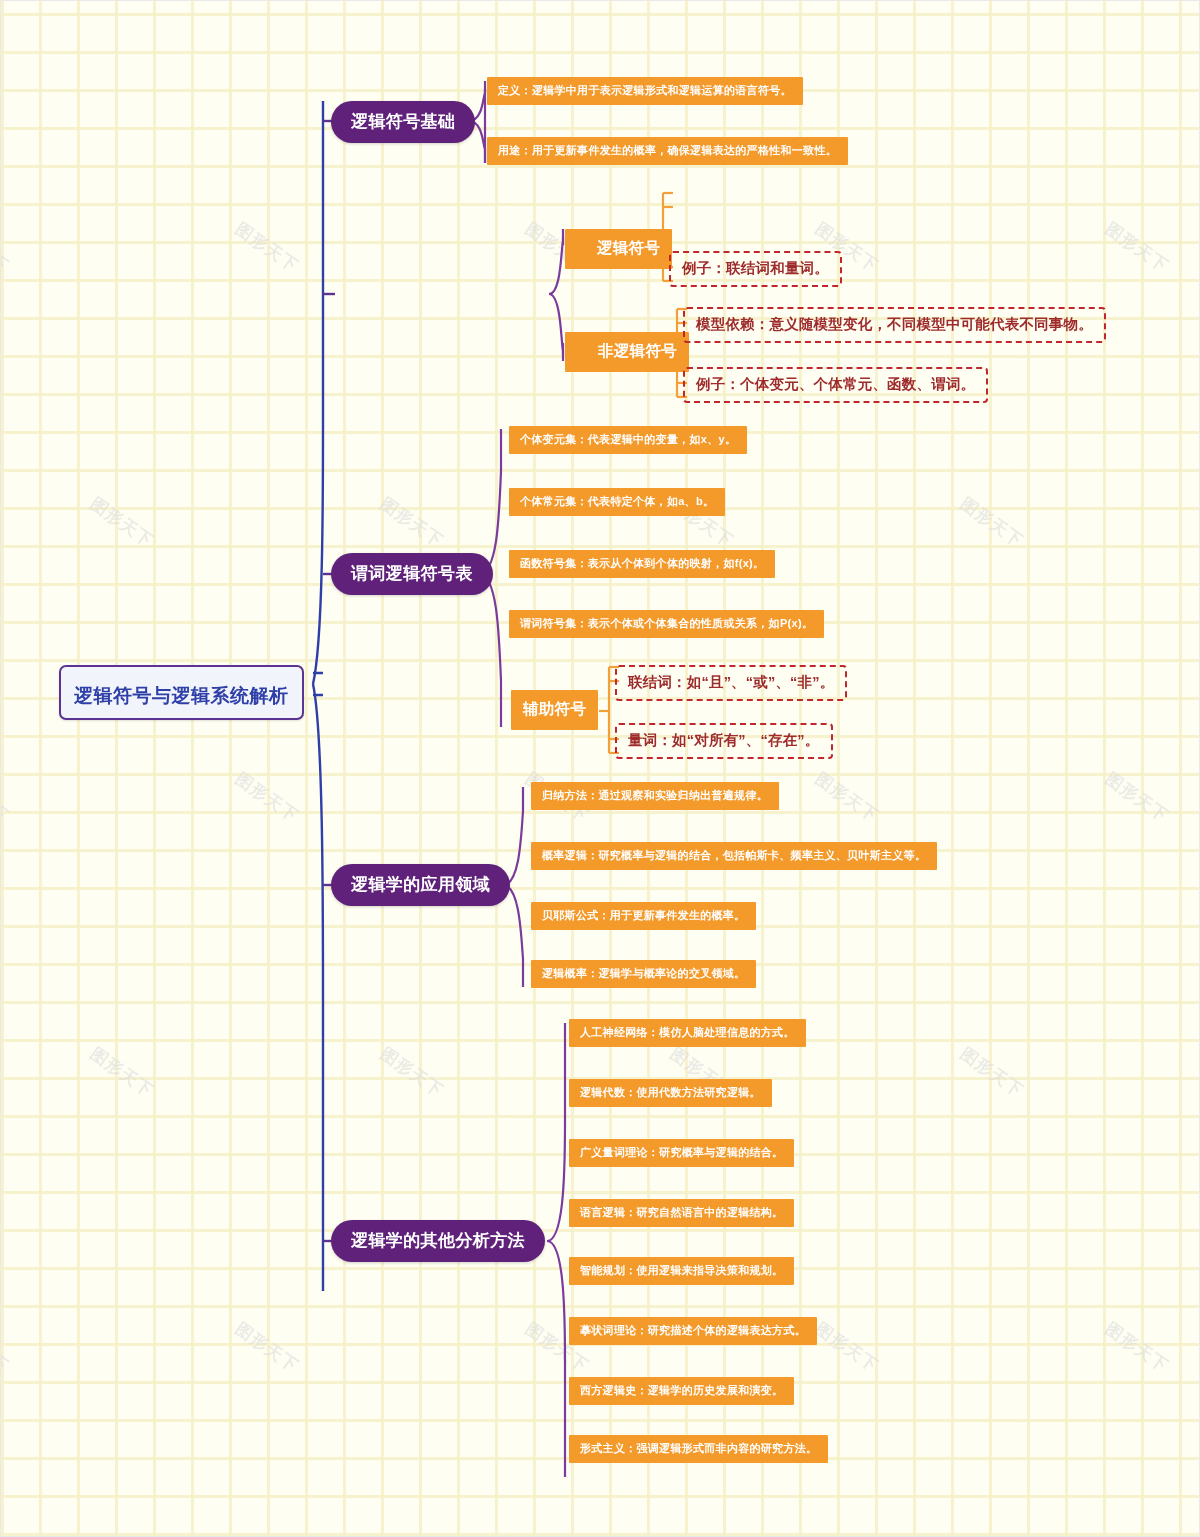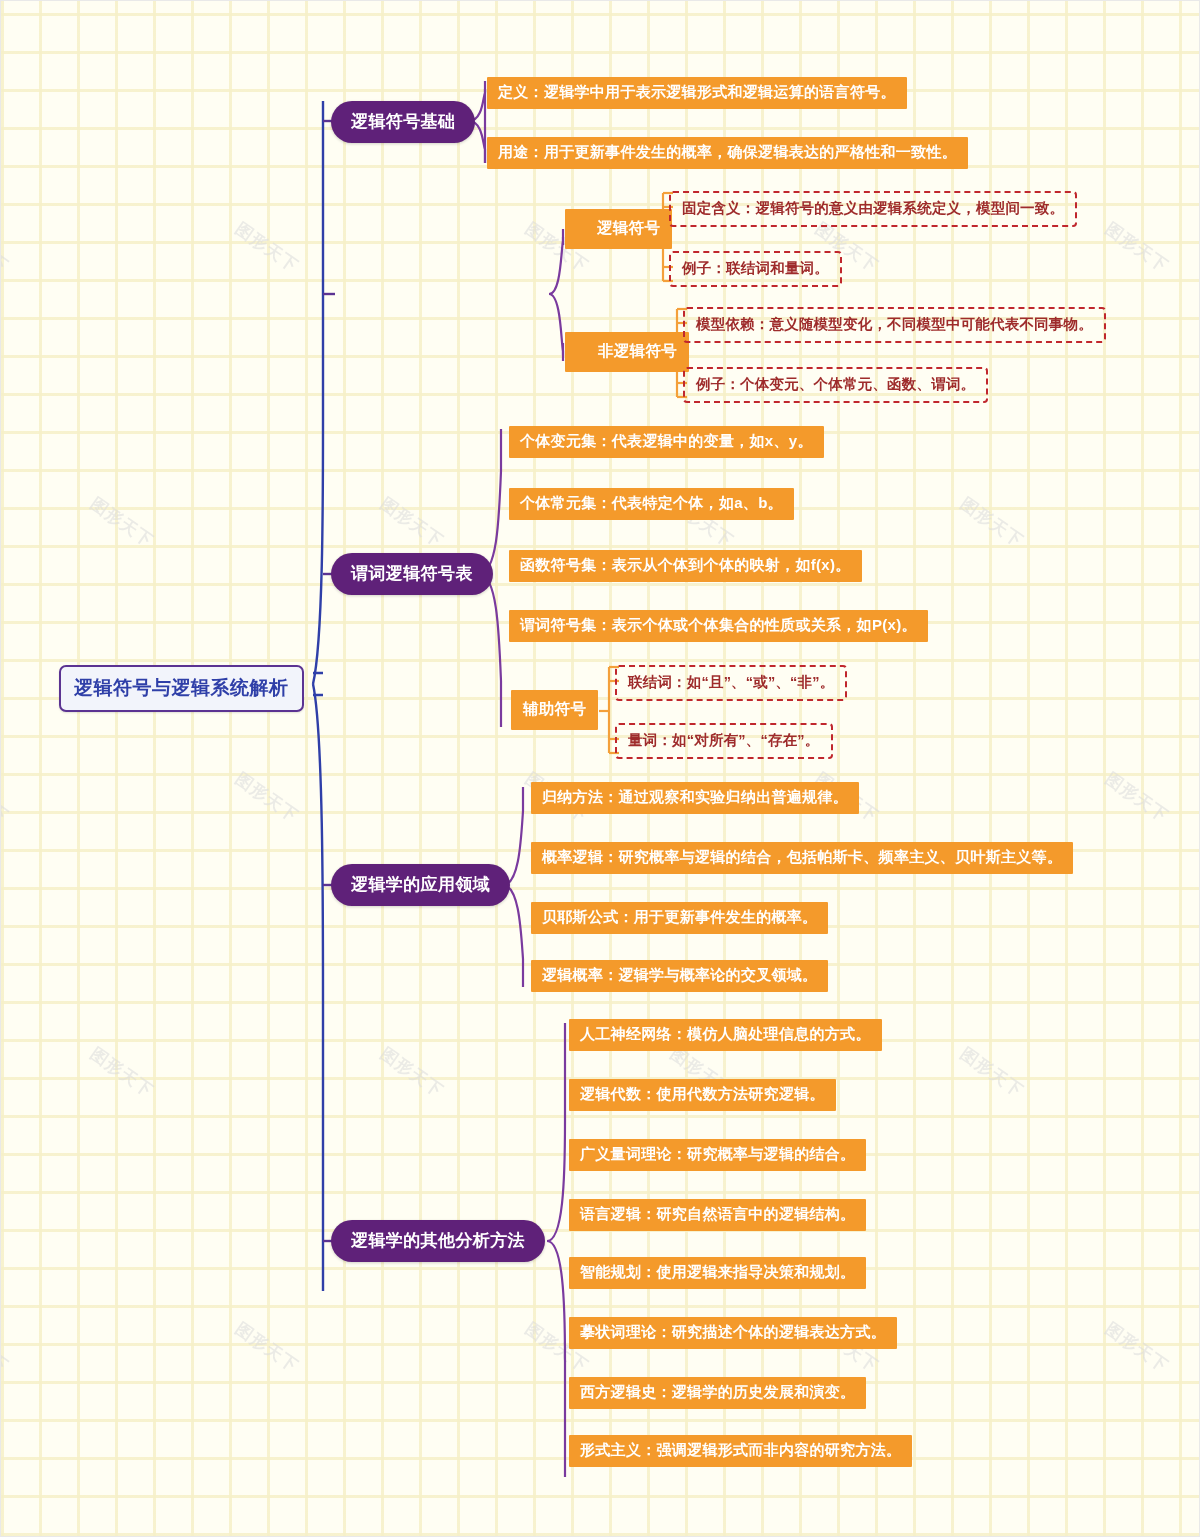--- a/index.html
+++ b/index.html
@@ -38,21 +38,21 @@
   .node{ position:absolute; display:flex; align-items:center; }
 
   
   .root{
     background:#f2f4fb;
     border:2px solid #5b3392;
     border-radius:7px;
     color:#2f3fa8;
     font-weight:700;
     font-size:19px;
-    padding:8px 13px 9px 13px;
+    padding:16px 13px 9px 13px;
     white-space:nowrap;
     letter-spacing:.5px;
     box-shadow:0 1px 2px rgba(0,0,0,.12);
   }
   
   .lv1{
     background:#5f2179;
     color:#ffffff;
     font-weight:700;
     font-size:17px;
@@ -60,21 +60,21 @@
     padding:9px 20px 10px 20px;
     white-space:nowrap;
     letter-spacing:.4px;
     box-shadow:0 1px 3px rgba(0,0,0,.18);
   }
   
   .lv2{
     background:#f49a2b;
     color:#ffffff;
     font-weight:700;
-    font-size:15px;
+    font-size:11px;
     padding:6px 11px 7px 11px;
     white-space:nowrap;
     letter-spacing:.3px;
     border-radius:1px;
   }
   .lv2.mid{ 
     font-size:15.5px;
     padding:9px 12px 10px 12px;
   }
   
@@ -179,22 +179,21 @@
 
   <div id="nodes">
 
     <div class="node root" style="left:58px; top:664px;">逻辑符号与逻辑系统解析</div>
 
     <div class="node lv1" style="left:330px; top:100px;">逻辑符号基础</div>
     <div class="node lv2" style="left:486px; top:76px;">定义：逻辑学中用于表示逻辑形式和逻辑运算的语言符号。</div>
     <div class="node lv2" style="left:486px; top:136px;">用途：用于更新事件发生的概率，确保逻辑表达的严格性和一致性。</div>
 
 
-    <div class="node lv2 mid" style="left:564px; top:208px;padding-left:32px;">逻辑符号</div>
-    <div class="node lv3" style="left:668px; top:190px;">固定含义：逻辑符号的意义由逻辑系统定义，模型间一致。</div>
+    <div class="node lv2 mid" style="left:564px; top:228px;padding-left:32px;">逻辑符号</div>
     <div class="node lv3" style="left:668px; top:250px;">例子：联结词和量词。</div>
 
     <div class="node lv2 mid" style="left:564px; top:331px;padding-left:33px;">非逻辑符号</div>
     <div class="node lv3" style="left:682px; top:306px;">模型依赖：意义随模型变化，不同模型中可能代表不同事物。</div>
     <div class="node lv3" style="left:682px; top:366px;">例子：个体变元、个体常元、函数、谓词。</div>
 
     <div class="node lv1" style="left:330px; top:552px;">谓词逻辑符号表</div>
     <div class="node lv2" style="left:508px; top:425px;">个体变元集：代表逻辑中的变量，如x、y。</div>
     <div class="node lv2" style="left:508px; top:487px;">个体常元集：代表特定个体，如a、b。</div>
     <div class="node lv2" style="left:508px; top:549px;">函数符号集：表示从个体到个体的映射，如f(x)。</div>

